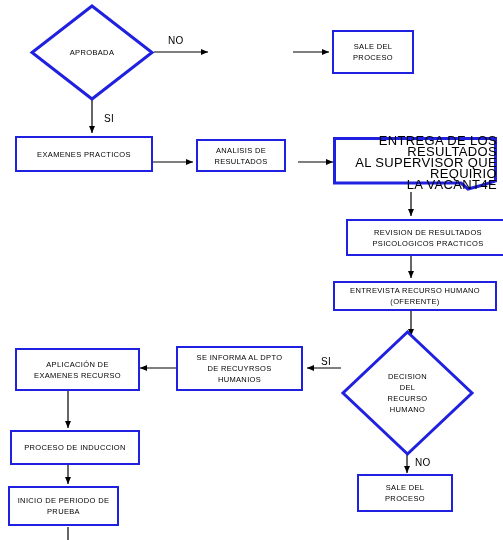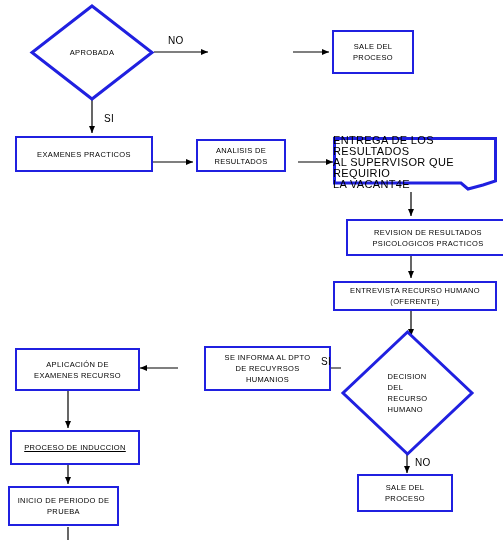--- a/index.html
+++ b/index.html
@@ -44,40 +44,41 @@
   }
   .diamond-label {
     position: absolute;
     left: 0;
     top: 0;
     width: 100%;
     height: 100%;
     display: flex;
     align-items: center;
     justify-content: center;
+    text-align: center;
     font-size: 7.5px;
     line-height: 11px;
     letter-spacing: 0.35px;
     color: #000000;
     white-space: pre-line;
   }
   .doc-wrap {
     position: absolute;
   }
   .doc-wrap svg { position:absolute; left:0; top:0; }
   .doc-label {
     position: absolute;
     left: 0; top: 0;
     width: 100%;
     height: 100%;
     display: flex;
     align-items: center;
     justify-content: center;
-    text-align: left;
-    font-size: 11px;
+    text-align: right;
+    font-size: 13px;
     line-height: 11px;
     letter-spacing: 0.35px;
     color: #000000;
     white-space: pre-line;
     padding-bottom: 4px;
     box-sizing: border-box;
   }
   .edge-label {
     position: absolute;
     font-size: 10px;
@@ -179,32 +180,32 @@
   <div class="diamond-wrap" style="left:341px; top:330px; width:133px; height:126px;">
     <svg width="133" height="126" viewBox="0 0 133 126" xmlns="http://www.w3.org/2000/svg">
       <polygon points="66.5,2 131,63 66.5,124 2,63" fill="#ffffff" stroke="#2020e0" stroke-width="3"></polygon>
     </svg>
     <div class="diamond-label">DECISION
 DEL
 RECURSO
 HUMANO</div>
   </div>
 
-  <div class="node box" style="left:176px; top:346px; width:127px; height:45px;margin-left:28px;">
+  <div class="node box" style="left:176px; top:346px; width:127px; height:45px;">
     <span>SE INFORMA AL DPTO
 DE RECUYRSOS
 HUMANIOS</span>
   </div>
 
   <div class="node box" style="left:15px; top:348px; width:125px; height:43px;">
     <span>APLICACIÓN DE
 EXAMENES RECURSO</span>
   </div>
 
-  <div class="node box" style="left:10px; top:430px; width:130px; height:35px;text-decoration:underline;">
+  <div class="node box" style="left:10px; top:430px; width:130px; height:35px;">
     <span>PROCESO DE INDUCCION</span>
   </div>
 
   <div class="node box" style="left:8px; top:486px; width:111px; height:40px;">
     <span>INICIO  DE  PERIODO DE
 PRUEBA</span>
   </div>
 
   <div class="node box" style="left:357px; top:474px; width:96px; height:38px;">
     <span>SALE DEL

